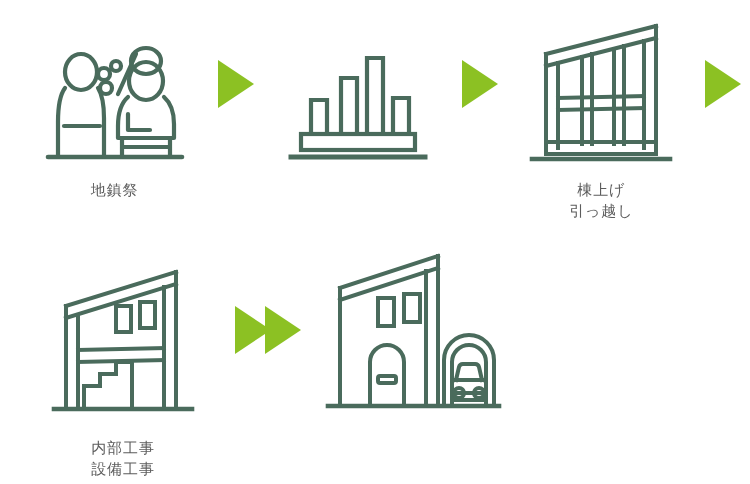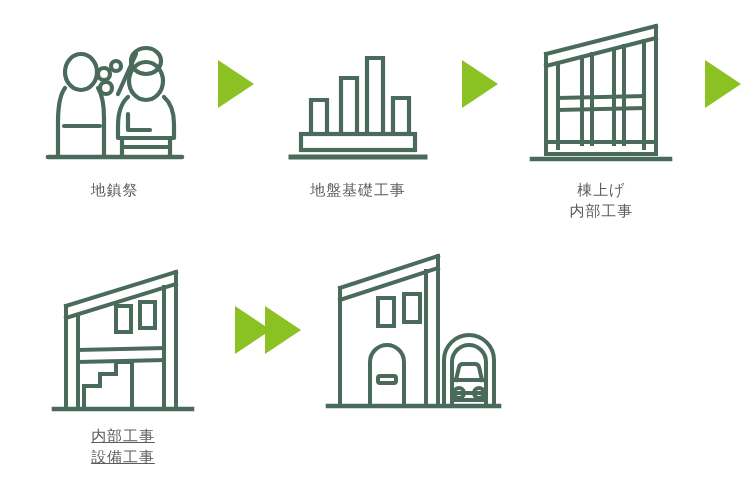--- a/index.html
+++ b/index.html
@@ -61,21 +61,21 @@
     margin-top: 14px;
     text-align: center;
     color: #5c5c5c;
     font-size: 15px;
     line-height: 1.42;
     letter-spacing: 0.06em;
     white-space: pre-line;
     font-weight: 400;
   }
 
-  #row-bottom .step-label { margin-top: 10px; text-decoration: underline; }
+  #row-bottom .step-label { margin-top: 22px; }
 
   .arrow-cell {
     width: 30px;
     height: 100%;
     position: relative;
     flex: 0 0 30px;
   }
 
   .arrow-glyph {
     position: absolute;
@@ -150,21 +150,20 @@
 
           <path d="M28 92 L28 58 L44 58 L44 92"></path>
 
           <path d="M58 92 L58 36 L74 36 L74 92"></path>
 
           <path d="M84 92 L84 16 L100 16 L100 92"></path>
 
           <path d="M110 92 L110 56 L126 56 L126 92"></path>
         </svg>
       </div>
-      <div class="step-label">地盤基礎工事</div>
     </div>
 
     <div class="arrow-cell">
       <div class="arrow-glyph"></div>
     </div>
 
     <div class="step">
       <div class="step-icon">
         <svg width="150" height="146" viewBox="0 0 150 146" fill="none" stroke="#4a6b5c" stroke-width="4" stroke-linecap="square" stroke-linejoin="miter">
 
@@ -187,21 +186,21 @@
           <path d="M88 29 L88 124"></path>
           <path d="M98 26 L98 124"></path>
 
           <path d="M32 78 L118 76"></path>
           <path d="M32 90 L118 88"></path>
 
           <rect x="20" y="122" width="110" height="12"></rect>
         </svg>
       </div>
       <div class="step-label">棟上げ
-内部工事</div>
+引っ越し</div>
     </div>
 
     <div class="arrow-cell">
       <div class="arrow-glyph"></div>
     </div>
 
     <div class="tail-pad"></div>
   </div>
 
   <div class="flow-row" id="row-bottom">

